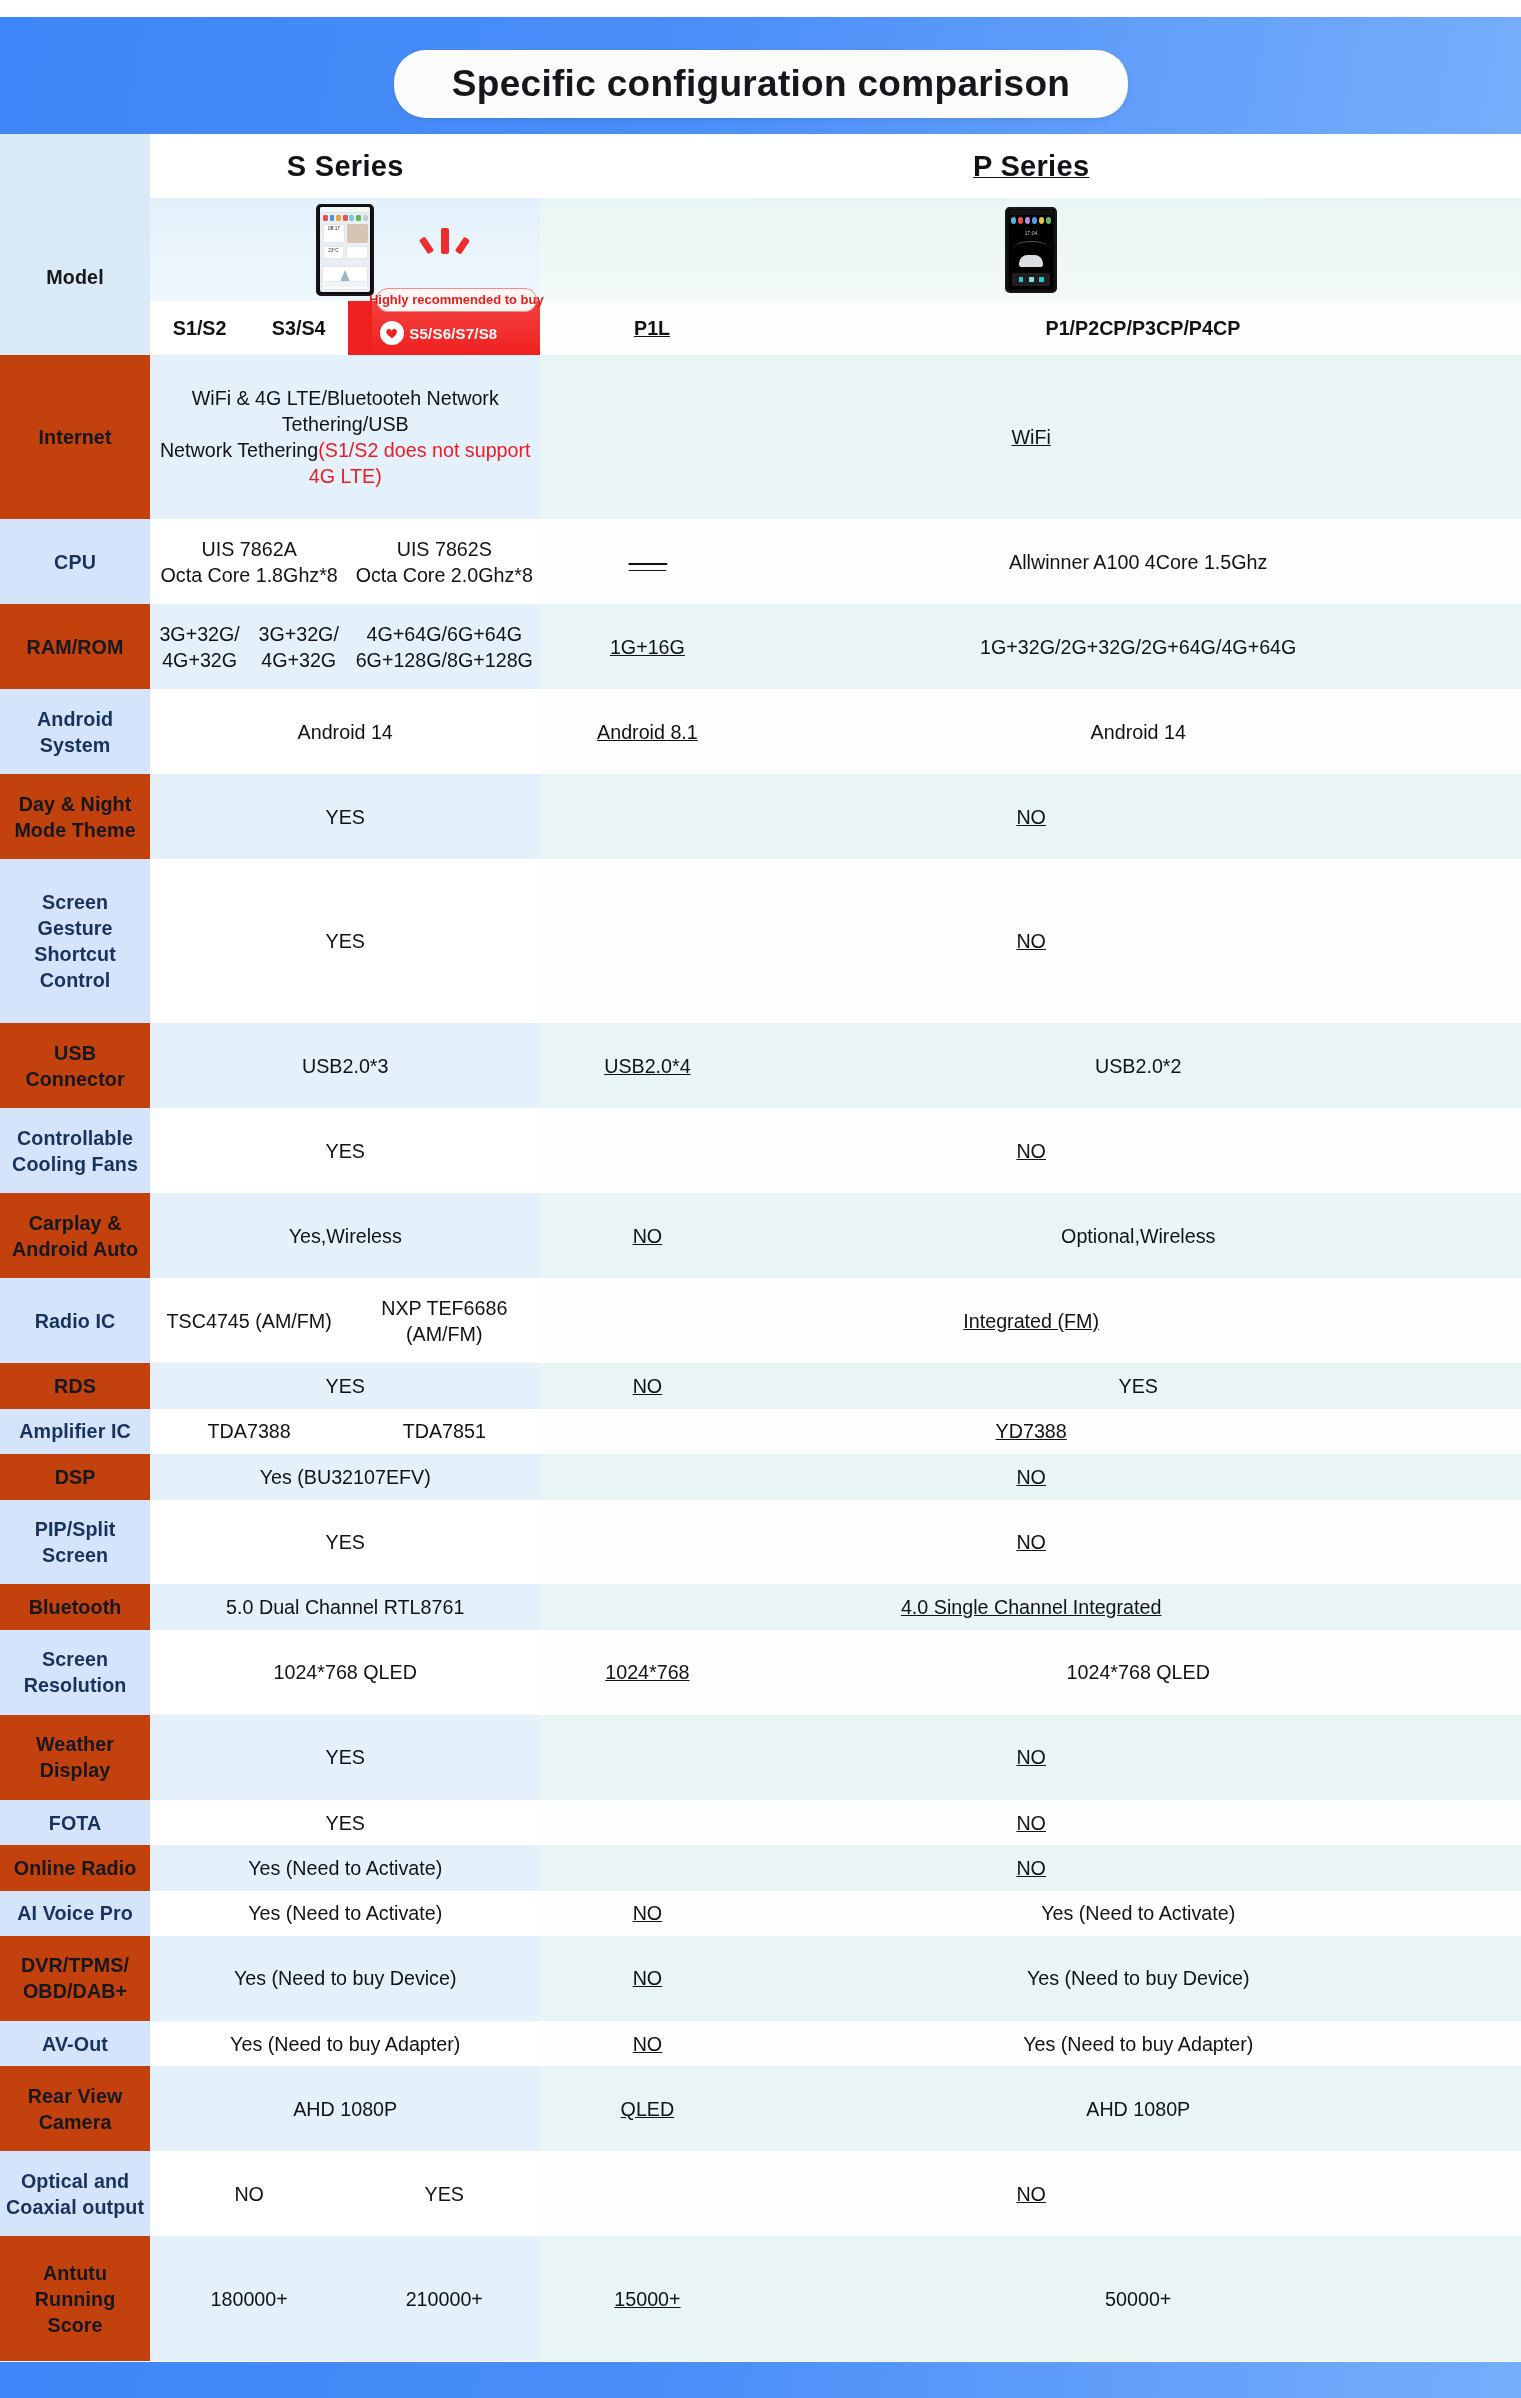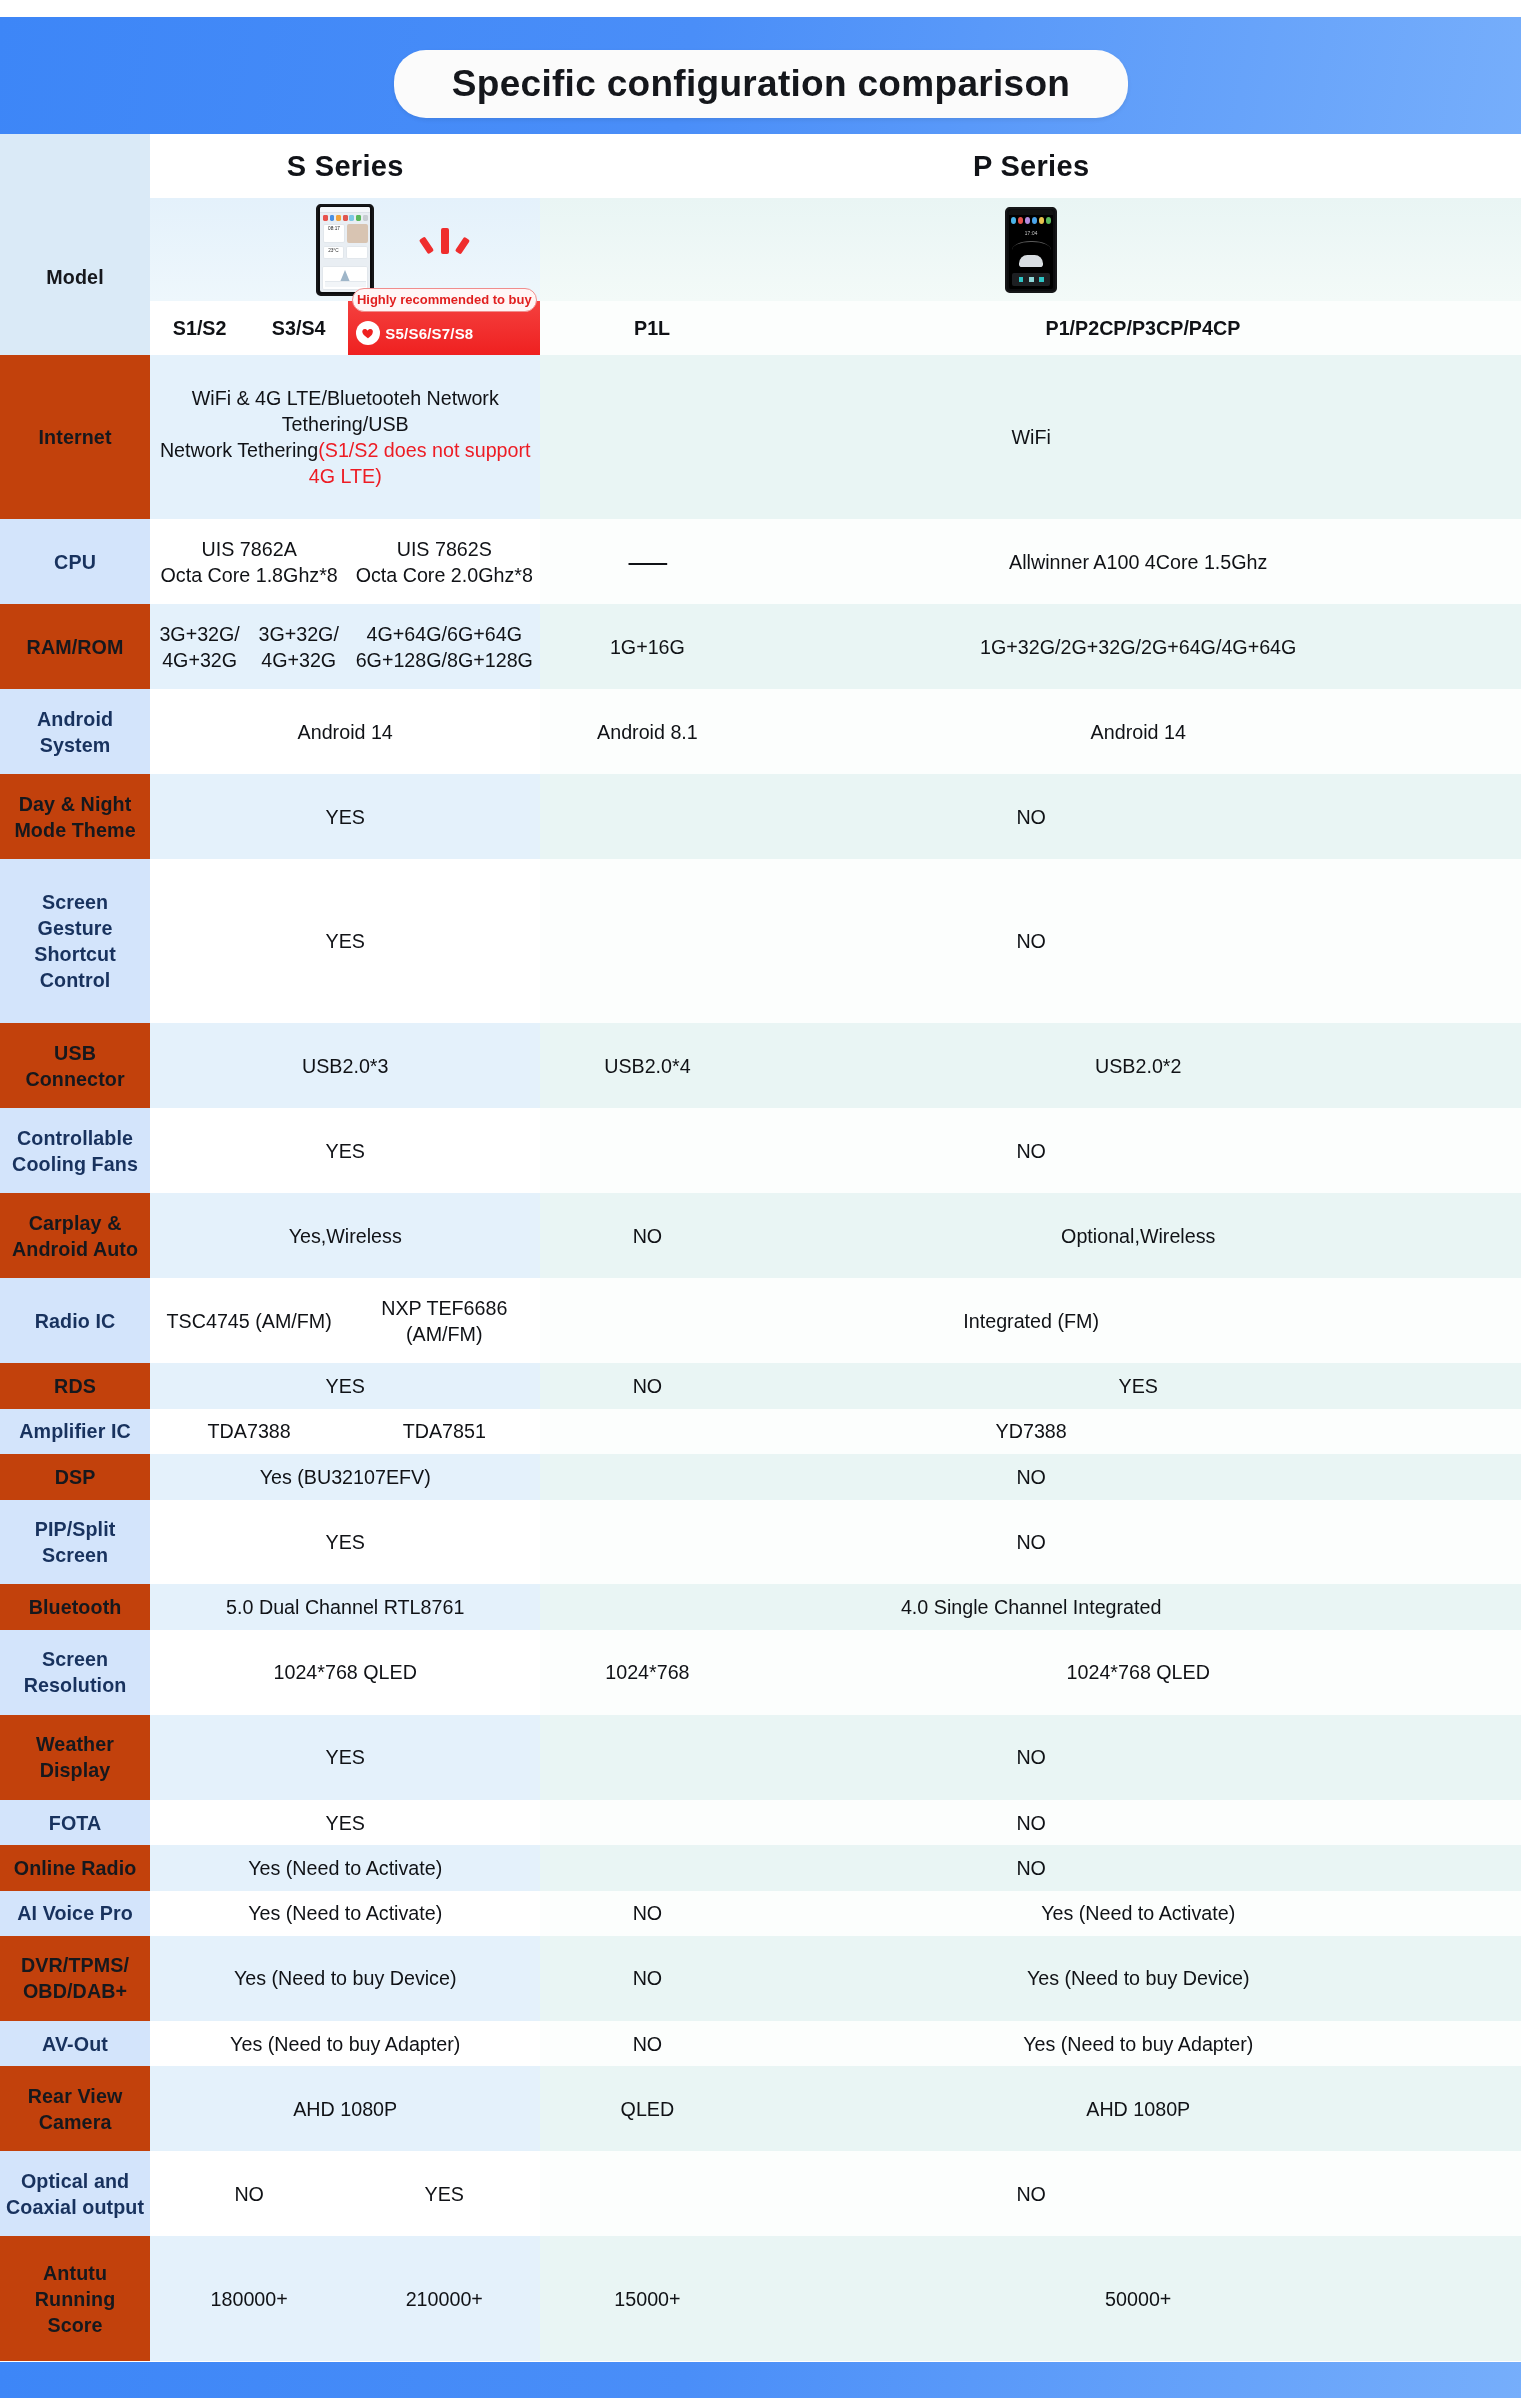--- a/index.html
+++ b/index.html
@@ -72,21 +72,21 @@
 
   
   td.s-a { background: #e4f1fb; }
   td.s-b { background: #ffffff; }
   
   td.p-a { background: #e9f5f4; }
   td.p-b { background: #fcfefd; }
 
   
   .vsep-l { border-left: 0.9px solid #b9c3cb; }
-  .sep-series { border-left: 0.9px solid #b9c3cb; }
+  .sep-series { border-left: 0.9px solid #b9c3cb; text-decoration: underline; }
 
   
   tr.head td { background: #ffffff; }
   tr.head td.lab { background: #daeaf7; }
   .series-title {
     font-size: 29px; font-weight: 700; color: #111318; letter-spacing: 0.3px;
   }
 
   
   tr.modelimg td.lab { background: #daeaf7; color: #16181d; font-weight:700; font-size:19.7px; }
@@ -135,21 +135,21 @@
   .rec-wrap { position:absolute; right:0; bottom:0; width:192px; }
   .rec-rays { position:absolute; bottom:41px; left:50%; transform:translateX(-50%);
               width:56px; height:32px; }
   .ray { position:absolute; background:#ef2d2d; }
   .ray.c { left:25px; bottom:5.6px; width:7.5px; height:26px; border-radius:1.9px; }
   .ray.l { left:6.6px; bottom:5.6px; width:6.6px; height:17px; border-radius:1.9px;
            transform:rotate(-34deg); }
   .ray.r { right:6.6px; bottom:5.6px; width:6.6px; height:17px; border-radius:1.9px;
            transform:rotate(34deg); }
   .rec-badge { position:relative; background:linear-gradient(180deg,#f4413f 0%,#ef2020 100%);
-               height:54px; display:flex; align-items:center; gap:5.6px; padding-left:7.5px; }
+               height:54px; display:flex; align-items:center; gap:5.6px; padding-left:7.5px;margin-left:24px; }
   .rec-tip { position:absolute; top:-13px; left:3.7px; right:3.7px; height:24px;
              background:#fff5f5; border:0.9px solid #f08d8d; border-radius:13px;
              display:flex; align-items:center; justify-content:center; }
   .rec-tip span { font-size:13px; font-weight:700; color:#e11f1f; white-space:nowrap; }
   .rec-heart { width:24px; height:24px; border-radius:50%; background:#fff;
                display:flex; align-items:center; justify-content:center; flex:0 0 auto;
                margin-top:9.4px; }
   .rec-heart svg { width:14px; height:14px; }
   .rec-models { font-size:15px; font-weight:700; color:#fff; margin-top:11.2px;
                 letter-spacing:0.2px; white-space:nowrap; }

